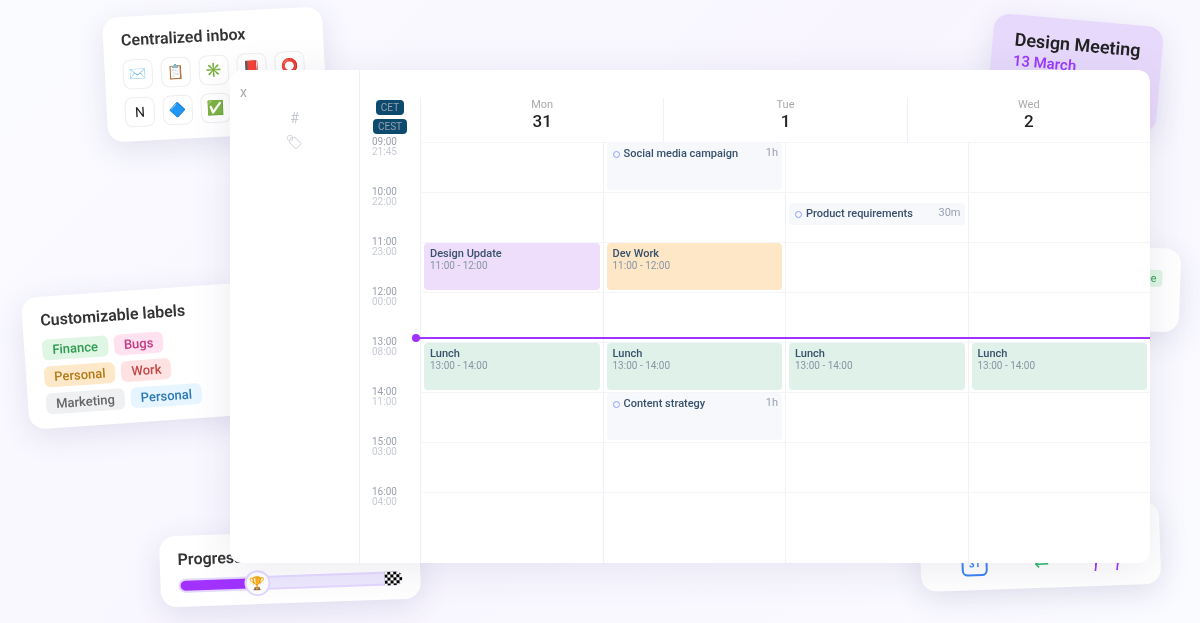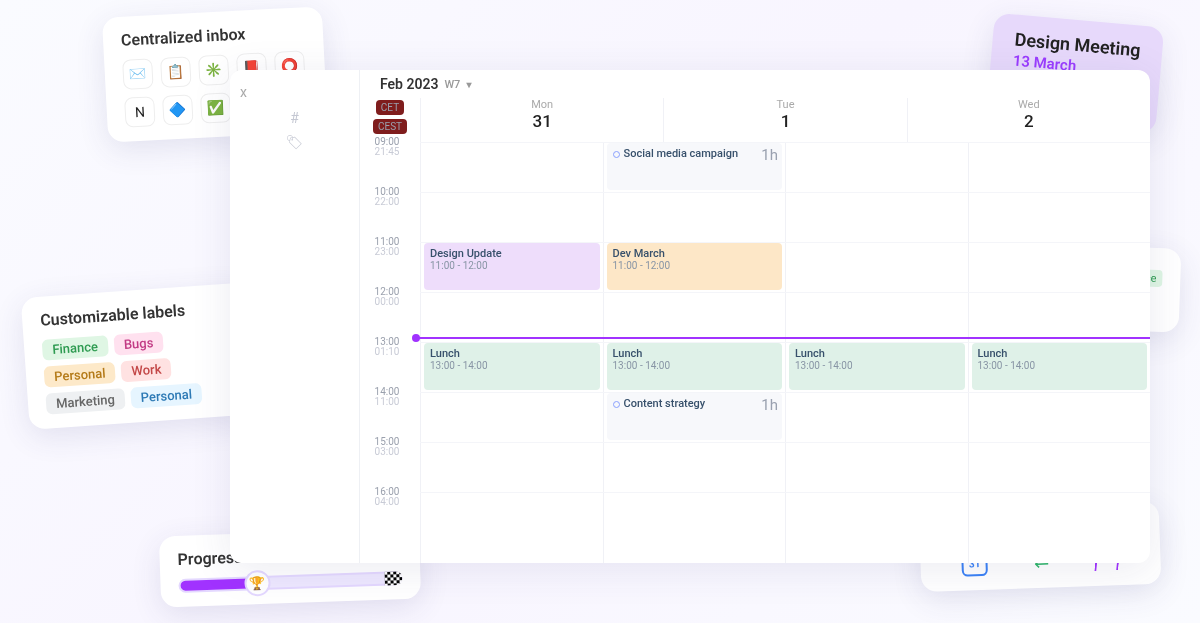--- a/index.html
+++ b/index.html
@@ -92,38 +92,38 @@
   .calhdr{height:28px;padding:4px 20px;font-size:14px;font-weight:600;color:#333;display:flex;align-items:center;gap:6px;}
   .wk{font-size:11px;color:#999;font-weight:500;}
   .chv{color:#999;font-size:10px;}
 
   .dayhdr{position:absolute;top:28px;left:60px;right:0;height:44px;display:flex;}
   .dayh{flex:1;text-align:center;border-left:1px solid #f0f1f6;}
   .dayh .dn{font-size:11px;color:#aaa;}
   .dayh .dd{font-size:17px;font-weight:500;color:#222;}
 
   .tzcol{position:absolute;top:28px;left:0;width:60px;text-align:center;font-size:10px;color:#9aa0ad;}
-  .tzlbl{display:inline-block;padding:2px 5px;border-radius:4px;background:#7f1d1d;margin:2px;}
+  .tzlbl{display:inline-block;padding:2px 5px;border-radius:4px;background:#0c4a6e;margin:2px;}
 
   .grid{position:absolute;top:72px;left:0;right:0;bottom:0;}
   .timelabels{position:absolute;left:0;top:0;bottom:0;width:60px;}
-  .tl{position:absolute;left:0;width:60px;text-align:center;padding-right:6px;font-size:10px;color:#9aa0ad;line-height:10px;}
+  .tl{position:absolute;left:12px;width:60px;text-align:left;padding-right:6px;font-size:10px;color:#9aa0ad;line-height:10px;}
   .tl .alt{color:#c8cbd6;display:block;}
 
   .cols{position:absolute;left:60px;right:0;top:0;bottom:0;display:flex;}
   .col{flex:1;border-left:1px solid #f0f1f6;position:relative;}
   .hrline{position:absolute;left:60px;right:0;border-top:1px solid #f4f5f9;}
 
   .ev{
     position:absolute;left:3px;right:3px;border-radius:4px;padding:4px 6px;
     font-size:11px;color:#37506b;overflow:hidden;
   }
   .ev .et{font-weight:500;}
   .ev .es{font-size:10px;color:#8895a5;}
-  .dur{position:absolute;top:3px;right:4px;font-size:15px;color:#9aa1b0;}
+  .dur{position:absolute;top:3px;right:4px;font-size:11px;color:#9aa1b0;}
   .dot{display:inline-block;width:7px;height:7px;border:1.5px solid #8aa0ff;border-radius:50%;margin-right:4px;vertical-align:middle;}
 
   .nowline{position:absolute;left:56px;right:0;height:0;border-top:2px solid #a132ff;}
   .nowline::before{content:"";position:absolute;left:-4px;top:-5px;width:8px;height:8px;border-radius:50%;background:#a132ff;}
 </style>
 </head>
 <body>
 
 <div id="card-inbox" class="card">
   <h3>Centralized inbox</h3>
@@ -195,25 +195,20 @@
 </div>
 
 <div id="calendar">
   <div class="sidebar">
     <div style="font-size:14px;color:#aaa;margin-bottom:10px;">x</div>
     <span class="sic">#</span>
     <span class="sic">🏷</span>
   </div>
 
   <div class="calmain">
-    <div class="calhdr">
-      <span>Feb 2023</span>
-      <span class="wk">W7</span>
-      <span class="chv">▾</span>
-    </div>
 
     <div class="tzcol"><span class="tzlbl">CET</span><span class="tzlbl">CEST</span></div>
     <div class="dayhdr">
         <div class="dayh">
           <div class="dn">Mon</div>
           <div class="dd">31</div>
         </div>
         <div class="dayh">
           <div class="dn">Tue</div>
           <div class="dd">1</div>
@@ -223,37 +218,38 @@
           <div class="dd">2</div>
         </div>
       </div>
 
     <div class="grid">
       <div class="timelabels">
           <div class="tl" style="top: -5px;">09:00<span class="alt">21:45</span></div>
           <div class="tl" style="top: 45px;">10:00<span class="alt">22:00</span></div>
           <div class="tl" style="top: 95px;">11:00<span class="alt">23:00</span></div>
           <div class="tl" style="top: 145px;">12:00<span class="alt">00:00</span></div>
-          <div class="tl" style="top: 195px;">13:00<span class="alt">01:10</span></div>
+          <div class="tl" style="top: 195px;">13:00<span class="alt">08:00</span></div>
           <div class="tl" style="top: 245px;">14:00<span class="alt">11:00</span></div>
           <div class="tl" style="top: 295px;">15:00<span class="alt">03:00</span></div>
           <div class="tl" style="top: 345px;">16:00<span class="alt">04:00</span></div>
         </div>
       <div class="cols">
           <div class="col">
             <div class="ev" style="top: 101px; height: 47px; background: rgb(238, 221, 251);"><span class="et">Design Update</span><div class="es">11:00 - 12:00</div></div>
             <div class="ev" style="top: 201px; height: 47px; background: rgb(223, 241, 232);"><span class="et">Lunch</span><div class="es">13:00 - 14:00</div></div>
           </div>
           <div class="col">
             <div class="ev" style="top: 1px; height: 47px; background: rgb(247, 248, 251);"><span class="dot"></span><span class="et">Social media campaign</span><span class="dur">1h</span></div>
-            <div class="ev" style="top: 101px; height: 47px; background: rgb(253, 231, 199);"><span class="et">Dev March</span><div class="es">11:00 - 12:00</div></div>
+            <div class="ev" style="top: 101px; height: 47px; background: rgb(253, 231, 199);"><span class="et">Dev Work</span><div class="es">11:00 - 12:00</div></div>
             <div class="ev" style="top: 201px; height: 47px; background: rgb(223, 241, 232);"><span class="et">Lunch</span><div class="es">13:00 - 14:00</div></div>
             <div class="ev" style="top: 251px; height: 47px; background: rgb(247, 248, 251);"><span class="dot"></span><span class="et">Content strategy</span><span class="dur">1h</span></div>
           </div>
           <div class="col">
+            <div class="ev" style="top: 61px; height: 22px; background: rgb(247, 248, 251);"><span class="dot"></span><span class="et">Product requirements</span><span class="dur">30m</span></div>
             <div class="ev" style="top: 201px; height: 47px; background: rgb(223, 241, 232);"><span class="et">Lunch</span><div class="es">13:00 - 14:00</div></div>
           </div>
           <div class="col">
             <div class="ev" style="top: 201px; height: 47px; background: rgb(223, 241, 232);"><span class="et">Lunch</span><div class="es">13:00 - 14:00</div></div>
           </div>
         </div>
       <div class="nowline" style="top: 195px;"></div>
     <div class="hrline" style="top: 0px;"></div>
         <div class="hrline" style="top: 50px;"></div>
         <div class="hrline" style="top: 100px;"></div>

